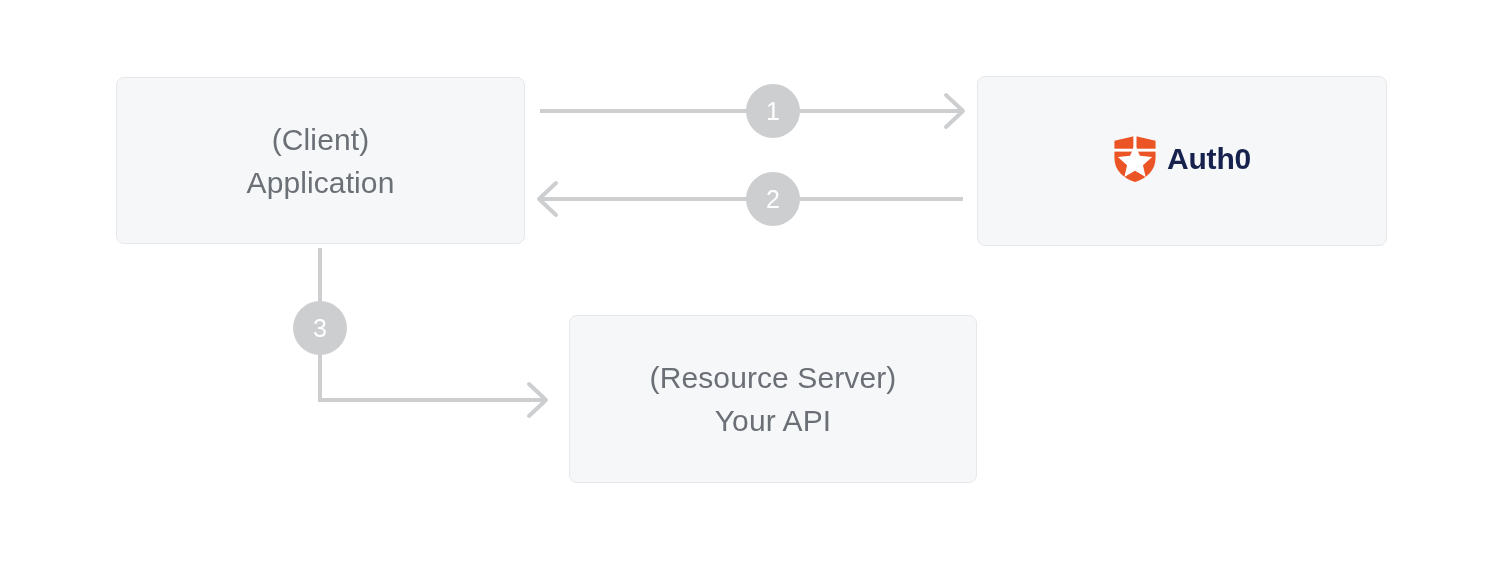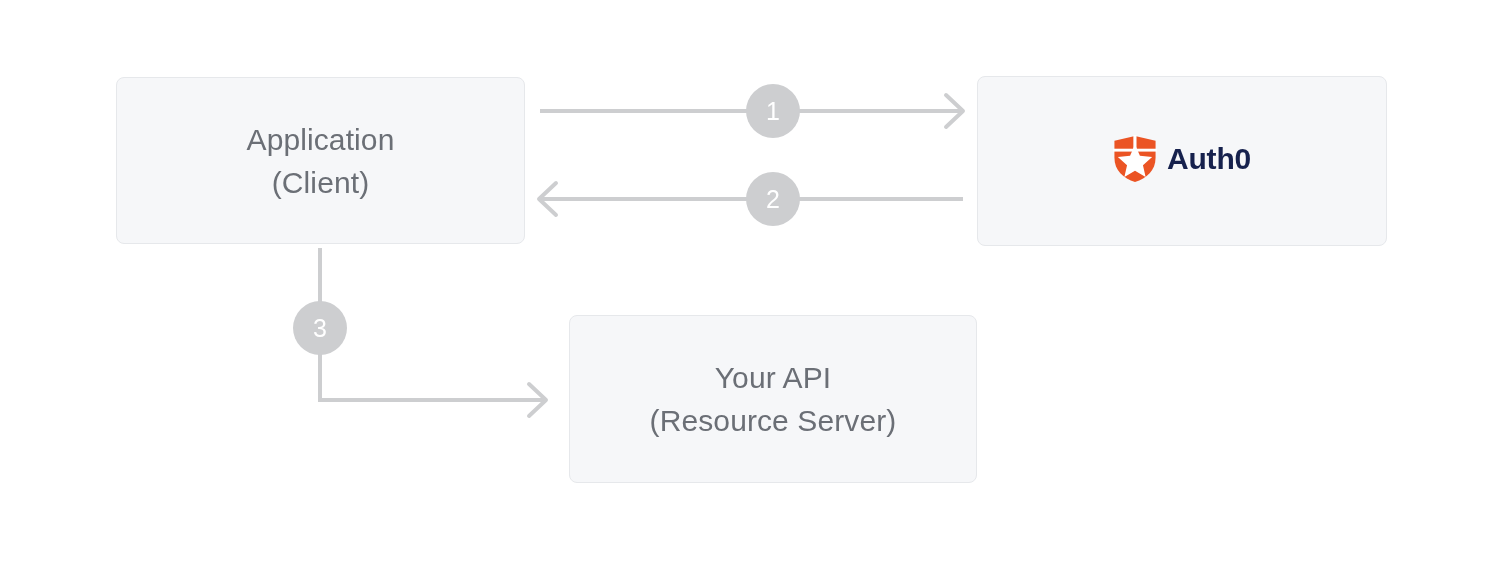--- a/index.html
+++ b/index.html
@@ -116,40 +116,40 @@
       <polyline points="556,183 539,199 556,215" fill="none" stroke="#cdced0" stroke-width="4" stroke-linecap="round" stroke-linejoin="round"></polyline>
     </g>
 
     <g>
       <polyline points="320,248 320,400 545,400" fill="none" stroke="#cdced0" stroke-width="4" stroke-linecap="butt" stroke-linejoin="miter"></polyline>
       <polyline points="529,384 546,400 529,416" fill="none" stroke="#cdced0" stroke-width="4" stroke-linecap="round" stroke-linejoin="round"></polyline>
     </g>
   </svg>
 
   <div class="node-box" id="box-application">
+    <div class="node-label">(Client)</div>
     <div class="node-label">Application</div>
-    <div class="node-label">(Client)</div>
   </div>
 
   <div class="node-box" id="box-auth-server">
     <div class="auth0-brand">
       <span>
         <svg class="auth0-logo-svg" viewBox="0 0 64 70" xmlns="http://www.w3.org/2000/svg" aria-hidden="true">
           <path d="M32 1.5 L62 8.5 L62 33 C62 52 49 62.5 32 68.5 C15 62.5 2 52 2 33 L2 8.5 Z" fill="#eb5424"></path>
           <path d="M32 14 L39.2 30.4 L57 32.1 L43.6 44 L47.5 61.4 L32 52.2 L16.5 61.4 L20.4 44 L7 32.1 L24.8 30.4 Z" fill="#ffffff"></path>
           <rect x="0" y="20" width="64" height="4.2" fill="#ffffff"></rect>
           <rect x="29.6" y="0" width="4.6" height="24" fill="#ffffff"></rect>
         </svg>
       </span>
       <span class="auth0-wordmark">Auth0</span>
     </div>
   </div>
 
   <div class="node-box" id="box-your-api">
+    <div class="node-label">(Resource Server)</div>
     <div class="node-label">Your API</div>
-    <div class="node-label">(Resource Server)</div>
   </div>
 
   <div class="step-badge" id="badge-step-1">1</div>
   <div class="step-badge" id="badge-step-2">2</div>
   <div class="step-badge" id="badge-step-3">3</div>
 
 </div>
 
 </body></html>

